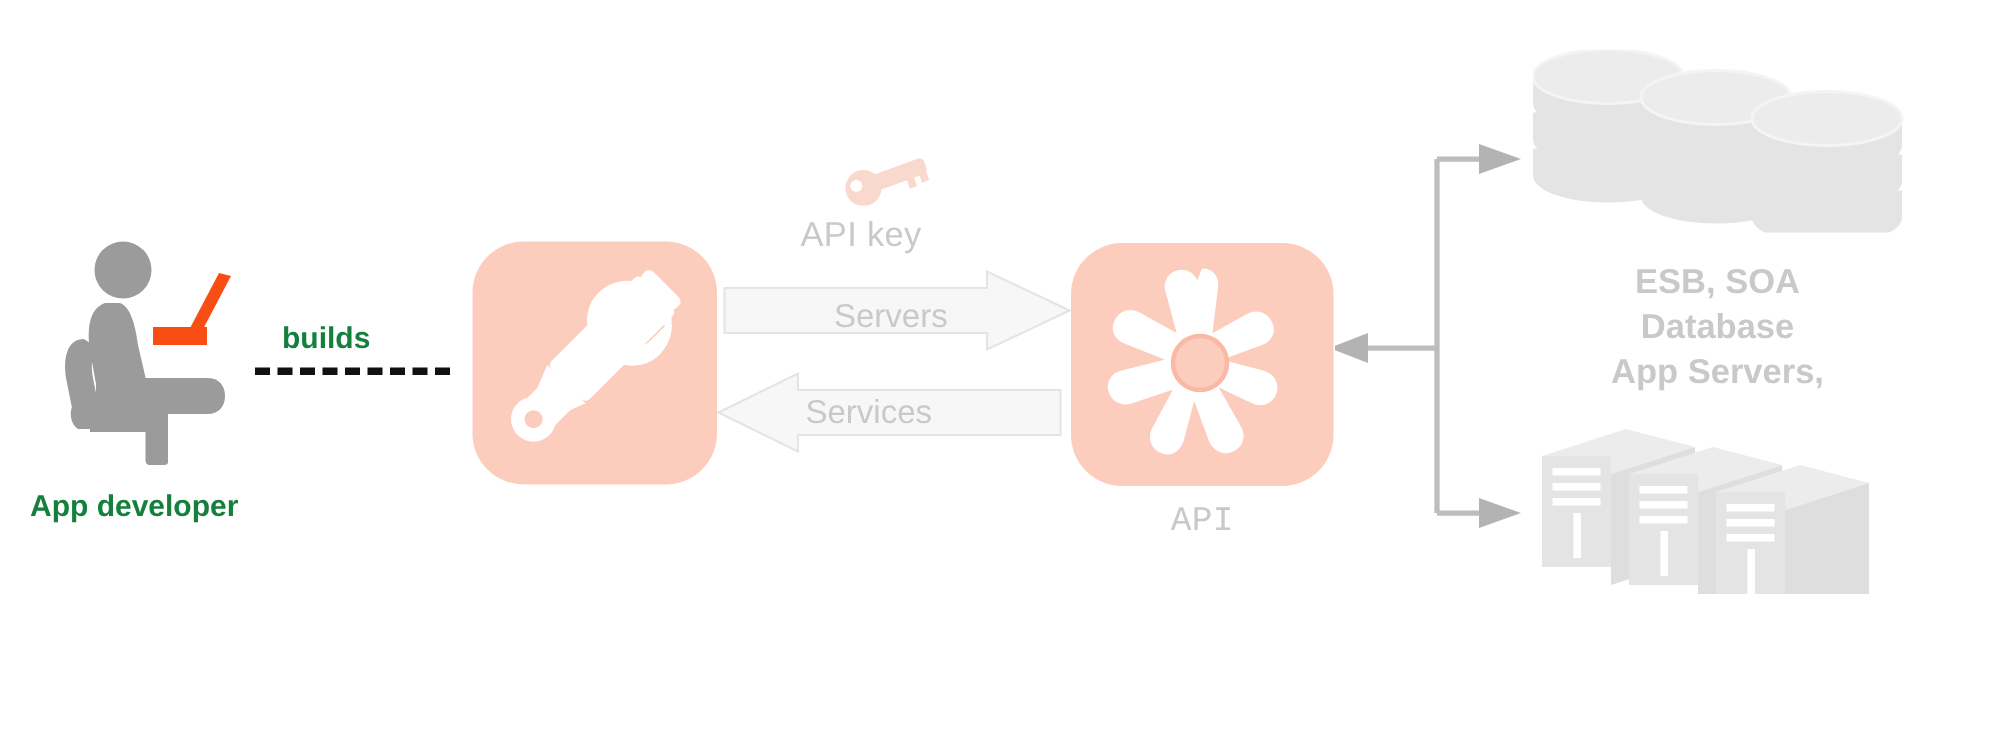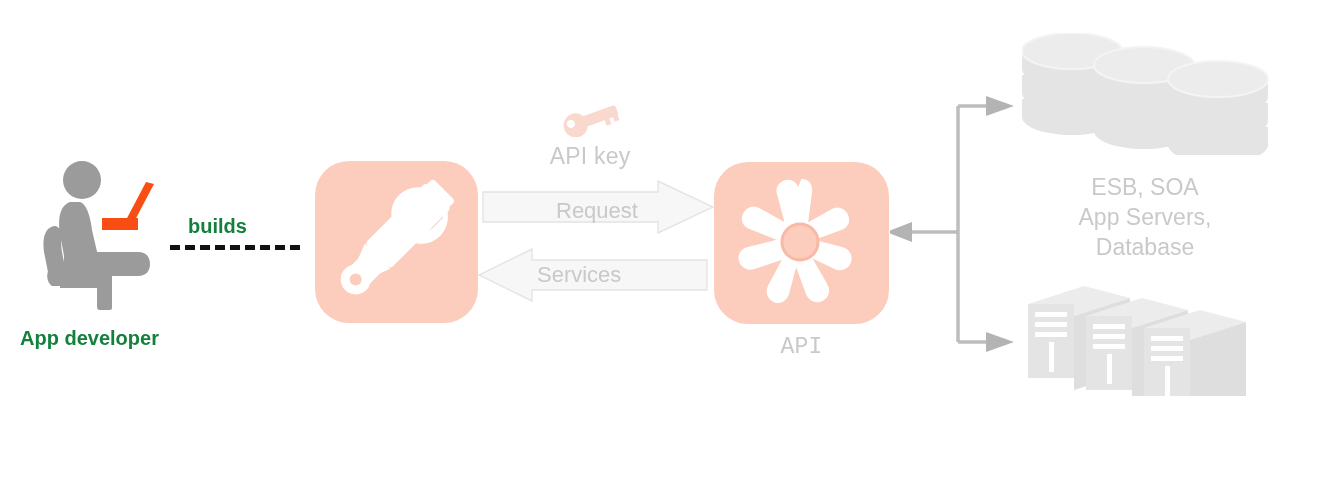--- a/index.html
+++ b/index.html
@@ -20,21 +20,21 @@
   .lbl-gray{
     color:#c9c9c9;
     font-size:23px;
     font-weight:400;
     white-space:nowrap;
     letter-spacing:.2px;
   }
   .lbl-gray-bold{
     color:#c9c9c9;
     font-size:23px;
-    font-weight:400;
+    font-weight:700;
     white-space:nowrap;
     text-align:center;
     line-height:30px;
   }
   .lbl-black-bold{
     color:#15803d;
     font-size:20px;
     font-weight:700;
     white-space:nowrap;
   }
@@ -61,21 +61,21 @@
     background:#fccdbc;
     border-radius:34px;
   }
   #app-tile{left:315px;top:161px;width:163px;height:162px;}
   #app-label{left:315px;top:332px;width:163px;}
   #api-tile{left:714px;top:162px;width:175px;height:162px;}
   #api-label{left:714px;top:334px;width:175px;}
 
   
   #apikey-icon{left:559px;top:99px;width:62px;height:38px;}
-  #apikey-label{left:525px;top:143px;width:130px;text-align:center;}
+  #apikey-label{left:509px;top:143px;width:130px;text-align:center;}
 
   
   #request-arrow{left:482px;top:180px;width:232px;height:54px;}
   #request-text{left:556px;top:198px;}
   #response-arrow{left:478px;top:248px;width:230px;height:54px;}
   #response-text{left:537px;top:262px;}
 
   
   #connector{left:890px;top:88px;width:130px;height:272px;}
 
@@ -154,21 +154,21 @@
       </g>
     </svg>
   </div>
   <div class="abs lbl-gray" id="apikey-label">API key</div>
 
   <div class="abs" id="request-arrow">
     <svg width="232" height="54" viewBox="0 0 232 54">
       <polygon points="1,12 176,12 176,1 231,27 176,53 176,42 1,42" fill="#f7f7f7" stroke="#e4e4e4" stroke-width="1.4"></polygon>
     </svg>
   </div>
-  <div class="abs arrow-text" id="request-text">Request</div>
+  <div class="abs arrow-text" id="request-text">Servers</div>
 
   <div class="abs" id="response-arrow">
     <svg width="230" height="54" viewBox="0 0 230 54">
       <polygon points="229,12 54,12 54,1 1,27 54,53 54,42 229,42" fill="#f7f7f7" stroke="#e4e4e4" stroke-width="1.4"></polygon>
     </svg>
   </div>
   <div class="abs arrow-text" id="response-text">Services</div>
 
   <div class="abs tile" id="api-tile">
     <svg width="175" height="162" viewBox="0 0 175 162">
@@ -222,22 +222,22 @@
           <ellipse cx="50" cy="18" rx="50" ry="18" fill="none" stroke="#f4f4f4" stroke-width="2"></ellipse>
         </g>
       </defs>
       <use href="#cyl" x="0" y="0"></use>
       <use href="#cyl" x="72" y="14"></use>
       <use href="#cyl" x="146" y="28"></use>
     </svg>
   </div>
   <div class="abs lbl-gray-bold" id="db-label">
     <div>ESB, SOA</div>
+    <div>Database</div>
     <div>App Servers,</div>
-    <div>Database</div>
   </div>
 
   <div class="abs" id="srv-icon">
     <svg width="240" height="110" viewBox="0 0 240 110">
       <defs>
         <g id="tower">
 
           <polygon points="0,18 56,0 102,12 46,30" fill="#ececec"></polygon>
 
           <rect x="0" y="18" width="46" height="74" fill="#e4e4e4"></rect>

